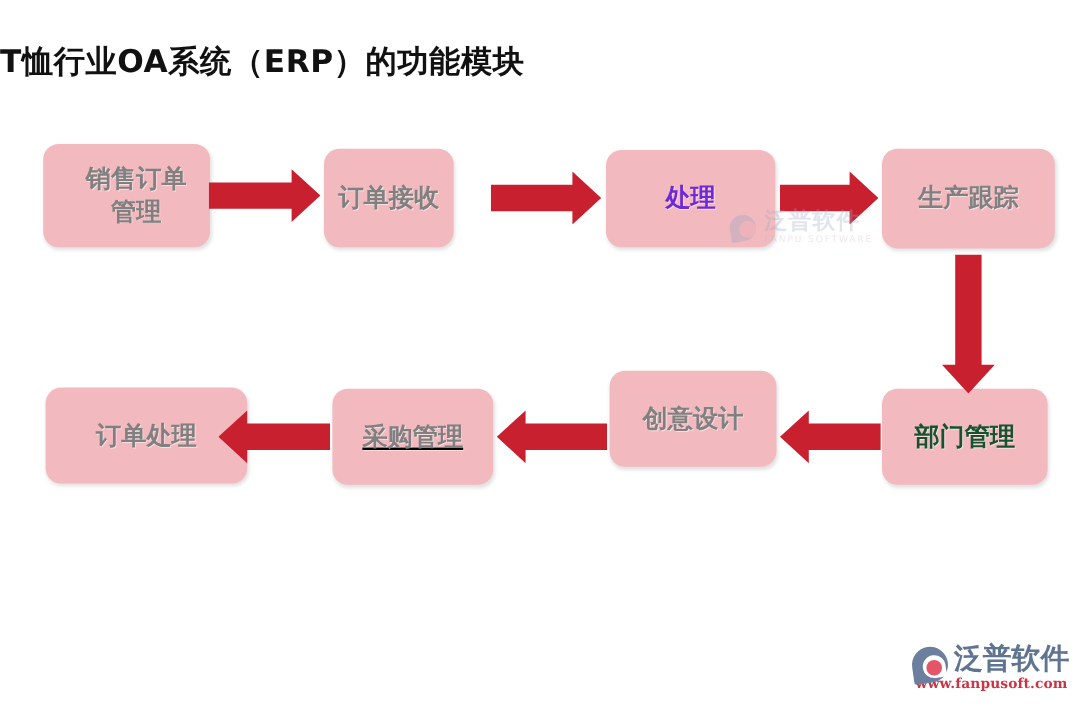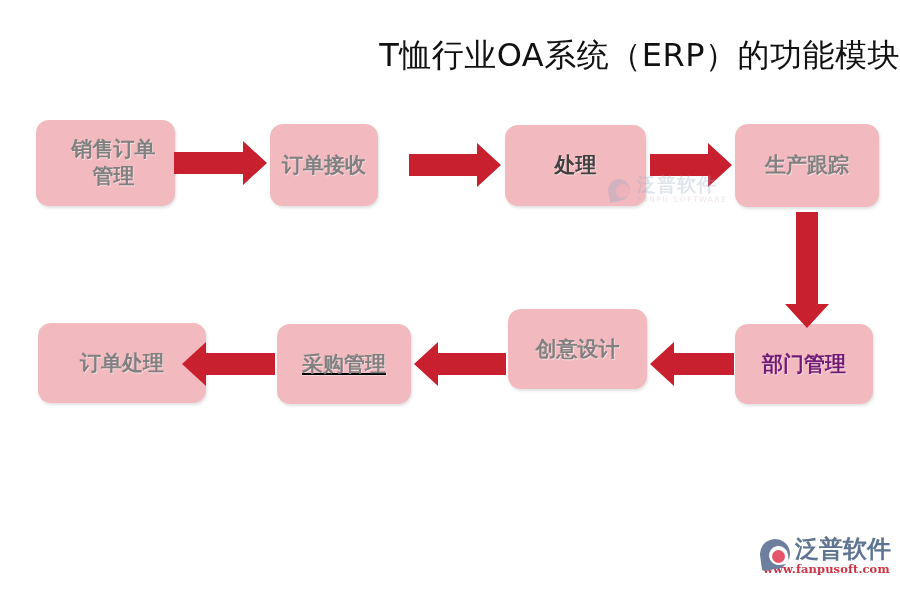--- a/index.html
+++ b/index.html
@@ -20,23 +20,23 @@
     height: 600px;
     background: #ffffff;
   }
 
   
   .title {
     position: absolute;
     left: 0;
     top: 34px;
     width: 900px;
-    text-align: right;
-    font-size: 32px;
-    font-weight: normal;
+    text-align: left;
+    font-size: 26px;
+    font-weight: bold;
     color: #111111;
     letter-spacing: 0.5px;
     white-space: nowrap;
   }
 
   
   .node {
     position: absolute;
     background: #F2B9BF;
     border-radius: 13px;
@@ -191,27 +191,27 @@
 
   <div id="shapes">
       <div class="node" style="left: 36px; top: 120px; width: 139px; height: 86px; background: rgb(242, 185, 191); padding-left: 16px;">
         <div class="node-label" style="color: rgb(128, 128, 128);">销售订单
 管理</div>
       </div>
       <div class="node" style="left: 270px; top: 124px; width: 108px; height: 82px; background: rgb(242, 185, 191);">
         <div class="node-label" style="color: rgb(128, 128, 128);">订单接收</div>
       </div>
       <div class="node" style="left: 505px; top: 125px; width: 141px; height: 81px; background: rgb(242, 185, 191);">
-        <div class="node-label" style="color: #404040;">处理</div>
+        <div class="node-label" style="color: #6d28d9;">处理</div>
       </div>
       <div class="node" style="left: 735px; top: 124px; width: 144px; height: 83px; background: rgb(242, 185, 191);">
         <div class="node-label" style="color: rgb(128, 128, 128);">生产跟踪</div>
       </div>
       <div class="node" style="left: 735px; top: 324px; width: 138px; height: 80px; background: rgb(242, 185, 191);">
-        <div class="node-label" style="color: #701a75;">部门管理</div>
+        <div class="node-label" style="color: #14532d;">部门管理</div>
       </div>
       <div class="node" style="left: 508px; top: 309px; width: 139px; height: 80px; background: rgb(242, 185, 191);">
         <div class="node-label" style="color: rgb(128, 128, 128);">创意设计</div>
       </div>
       <div class="node" style="left: 277px; top: 324px; width: 134px; height: 80px; background: rgb(242, 185, 191); text-decoration: underline;">
         <div class="node-label" style="color: rgb(128, 128, 128);">采购管理</div>
       </div>
       <div class="node" style="left: 38px; top: 323px; width: 168px; height: 80px; background: rgb(242, 185, 191);">
         <div class="node-label" style="color: rgb(128, 128, 128);">订单处理</div>
       </div>

